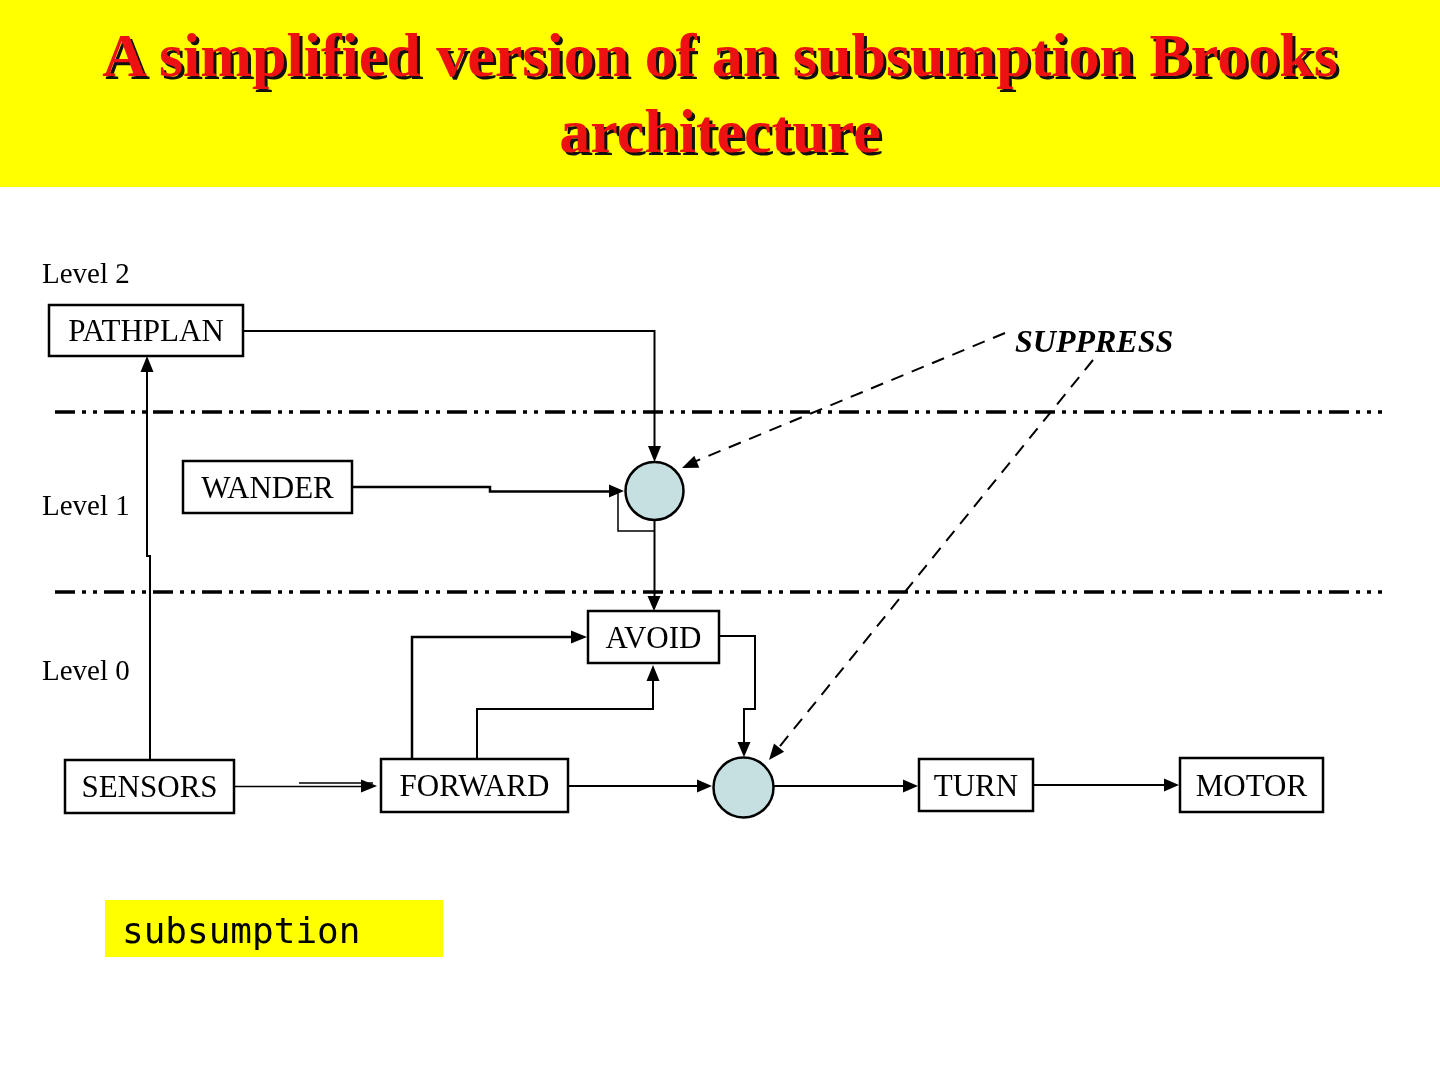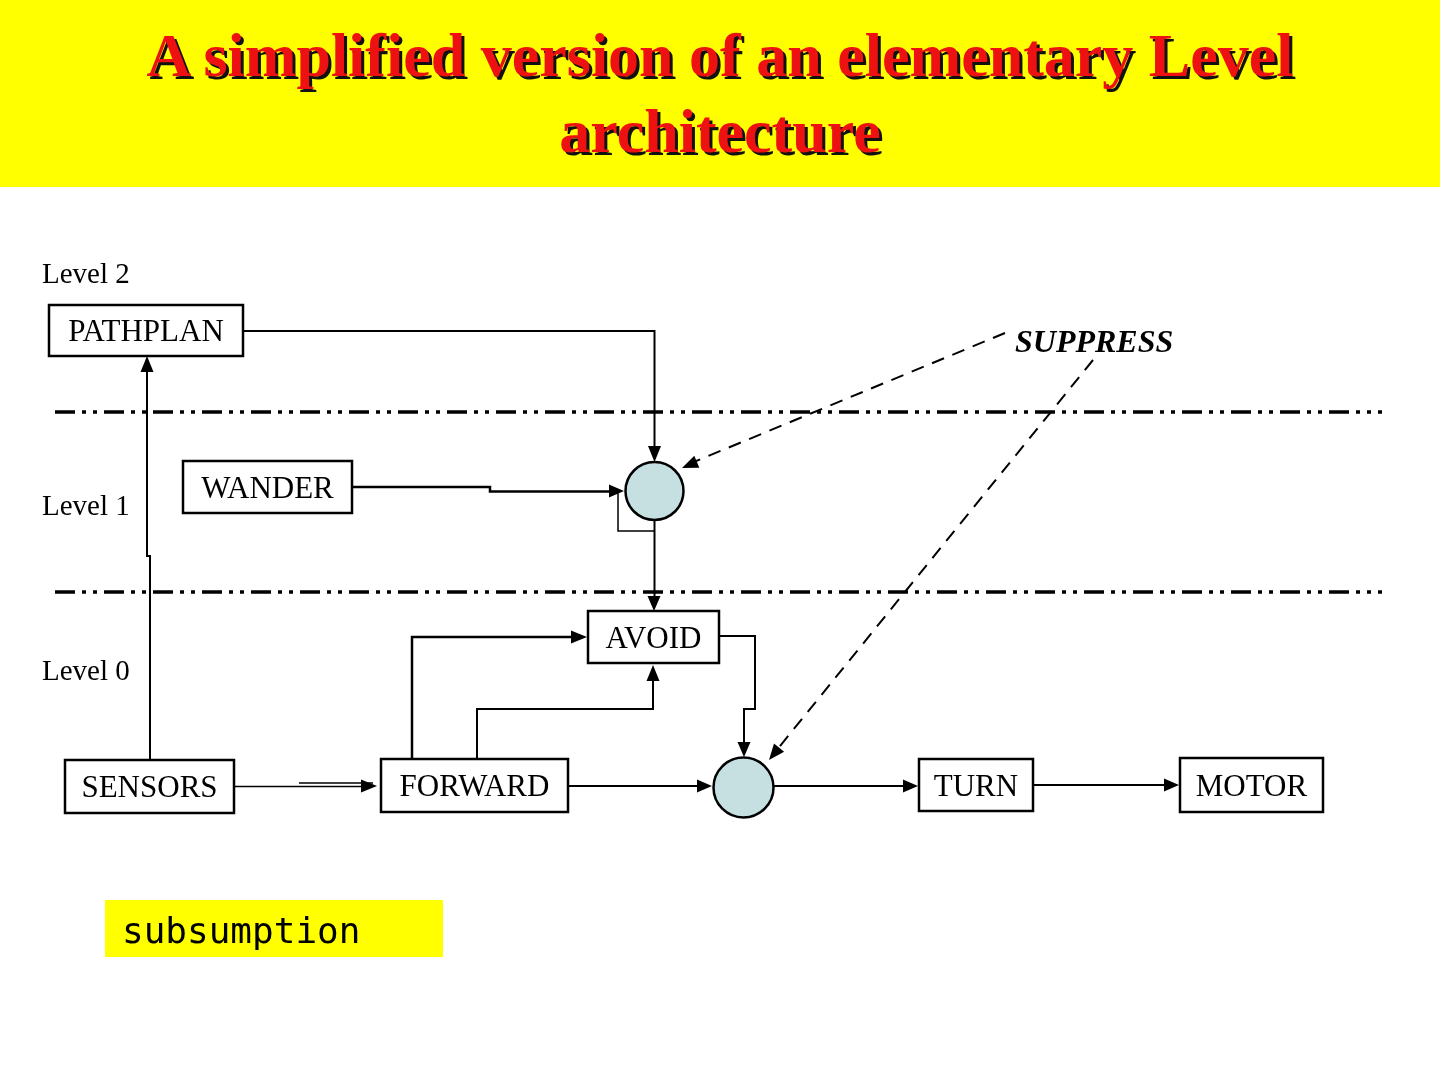--- a/index.html
+++ b/index.html
@@ -69,21 +69,21 @@
     fill: none;
   }
   .node { fill: #c6e0e2; stroke: #000000; stroke-width: 2.5px; }
 </style>
 </head>
 <body>
 
 <div class="slide">
 
   <div class="banner">
-    <h1>A simplified version of an elementary Level architecture</h1>
+    <h1>A simplified version of an subsumption Brooks architecture</h1>
   </div>
 
   <svg class="diagram" width="1440" height="1080" viewBox="0 0 1440 1080">
 
     <line class="sep" x1="55" y1="412" x2="1382" y2="412"></line>
     <line class="sep" x1="55" y1="592" x2="1382" y2="592"></line>
 
     <text class="level-label" x="42" y="283">Level 2</text>
     <text class="level-label" x="42" y="515">Level 1</text>
     <text class="level-label" x="42" y="680">Level 0</text>

